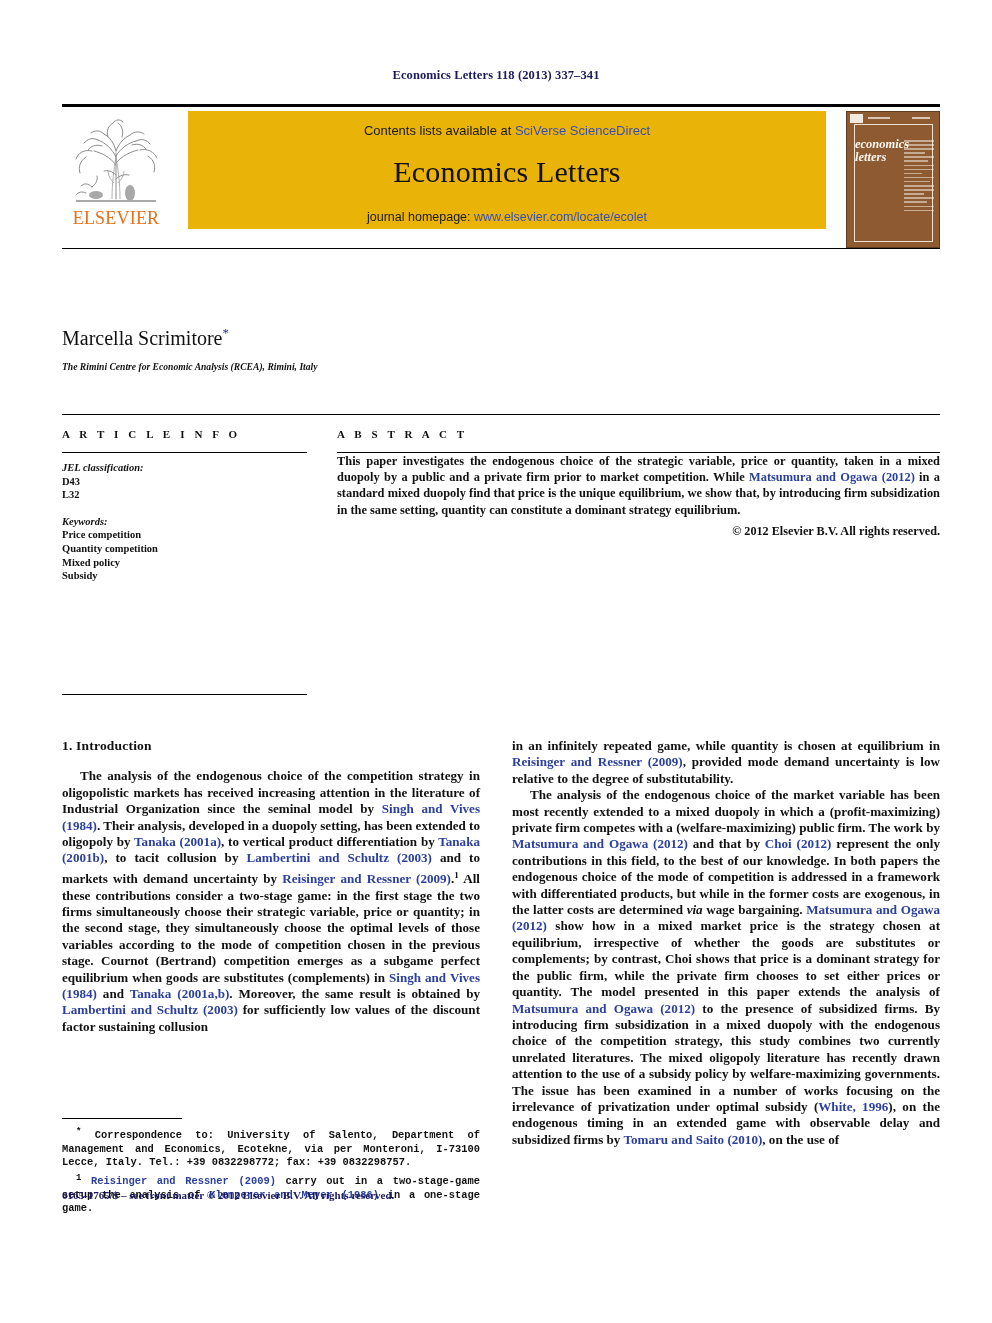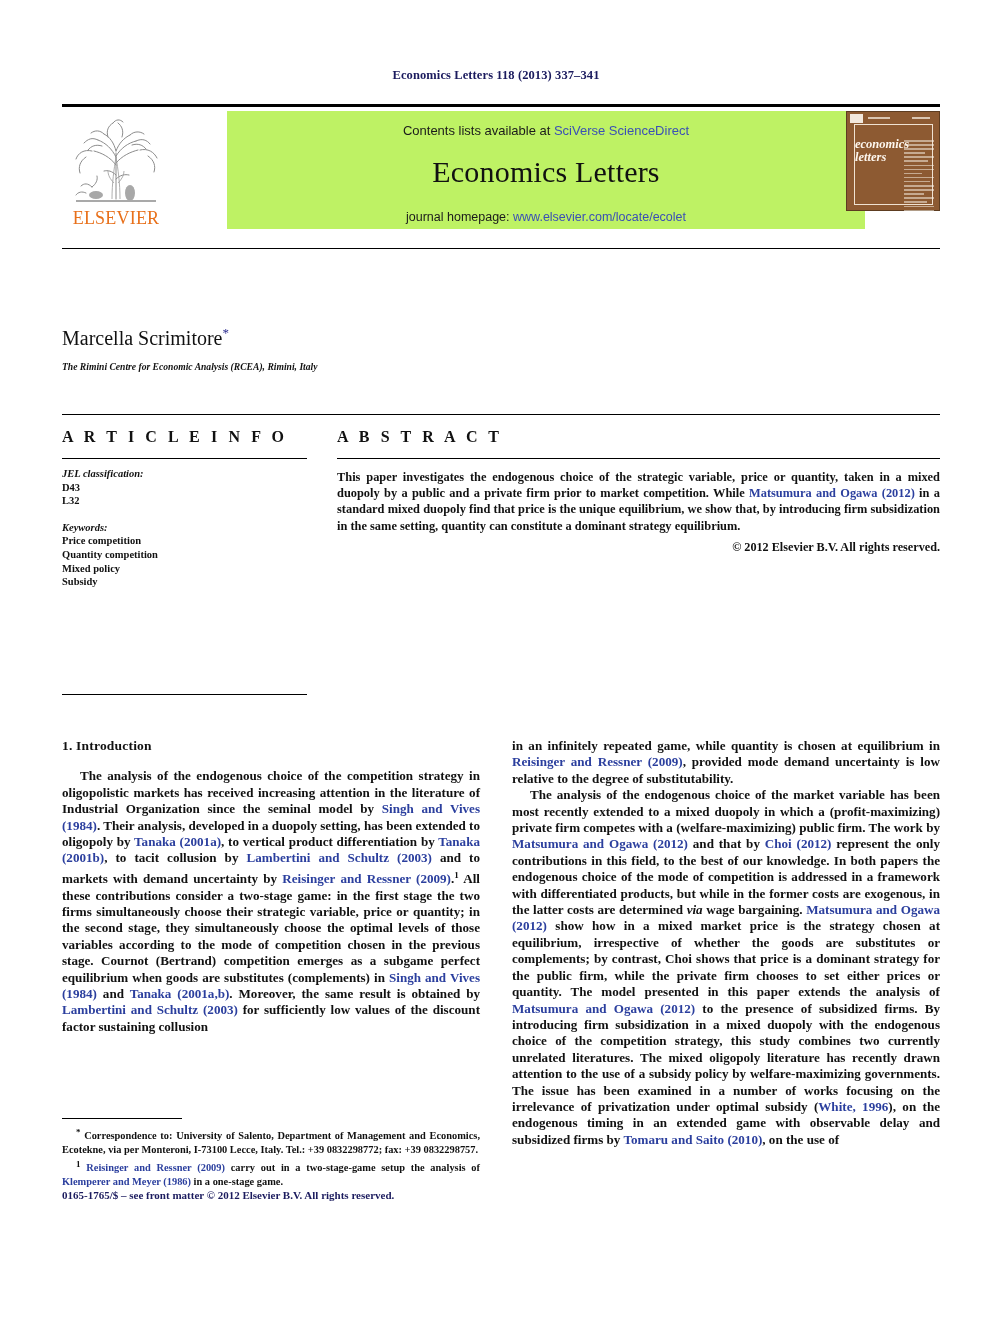--- a/index.html
+++ b/index.html
@@ -67,23 +67,22 @@
     letter-spacing: 0.2px;
     color: #e8701a;
     font-weight: normal;
   }
   .grey-panel {
     position: absolute;
     left: 126px;
     top: 4px;
     width: 638px;
     height: 118px;
-    background: #bef264;
+    background: #eab308;
     text-align: center;
-    margin-left: 39px;
   }
   .contents-line {
     margin-top: 12px;
     font-family: "Liberation Sans", sans-serif;
     font-size: 13px;
     color: #1a1a1a;
   }
   .contents-line .sd-link {
     color: #3a4fb5;
   }
@@ -100,21 +99,21 @@
     font-size: 12.5px;
     color: #1a1a1a;
   }
   .homepage-line .hp-link { color: #3a4fb5; }
 
   .cover {
     position: absolute;
     right: 0;
     top: 4px;
     width: 94px;
-    height: 100px;
+    height: 137px;
     background: #8d5a32;
     border: 1px solid #6d destroy;
     box-sizing: border-box;
   }
   .cover {
     border: 1px solid #5d3c20;
   }
   .cover-inner {
     position: absolute;
     left: 7px;
@@ -229,21 +228,21 @@
   }
   .col-abstract {
     position: absolute;
     left: 337px;
     top: 428px;
     width: 603px;
   }
   .sec-head {
     font-family: "Liberation Serif", serif;
     font-weight: bold;
-    font-size: 16px;
+    font-size: 11px;
     letter-spacing: 3.6px;
     color: #111;
   }
   .thin-rule {
     margin-top: 12px;
     height: 1px;
     background: #000;
   }
   .info-body {
     margin-top: 8px;
@@ -252,21 +251,20 @@
     line-height: 13.6px;
     font-weight: bold;
     color: #111;
   }
   .info-body .lbl {
     font-style: italic;
     font-weight: bold;
   }
   .info-group { margin-bottom: 13px; }
   .abstract-body {
-    margin-top: 10px;
     font-family: "Liberation Serif", serif;
     font-size: 12.4px;
     line-height: 16.2px;
     font-weight: bold;
     text-align: justify;
     color: #111;
   }
   .abstract-body .cit { color: #2b3f9e; }
   .copyright {
     margin-top: 6px;
@@ -322,21 +320,21 @@
     top: 1118px;
     width: 120px;
     height: 1px;
     background: #000;
   }
   .footnotes {
     position: absolute;
     left: 62px;
     top: 1126px;
     width: 418px;
-    font-family: Liberation Serif, serif;
+    font-family: Liberation Mono, monospace;
     font-size: 10.4px;
     line-height: 13.4px;
     font-weight: bold;
     text-align: justify;
     color: #111;
   }
   .footnotes p { margin: 0 0 2px 0; }
   .footnotes .fn-mark {
     font-size: 9px;
     vertical-align: super;

